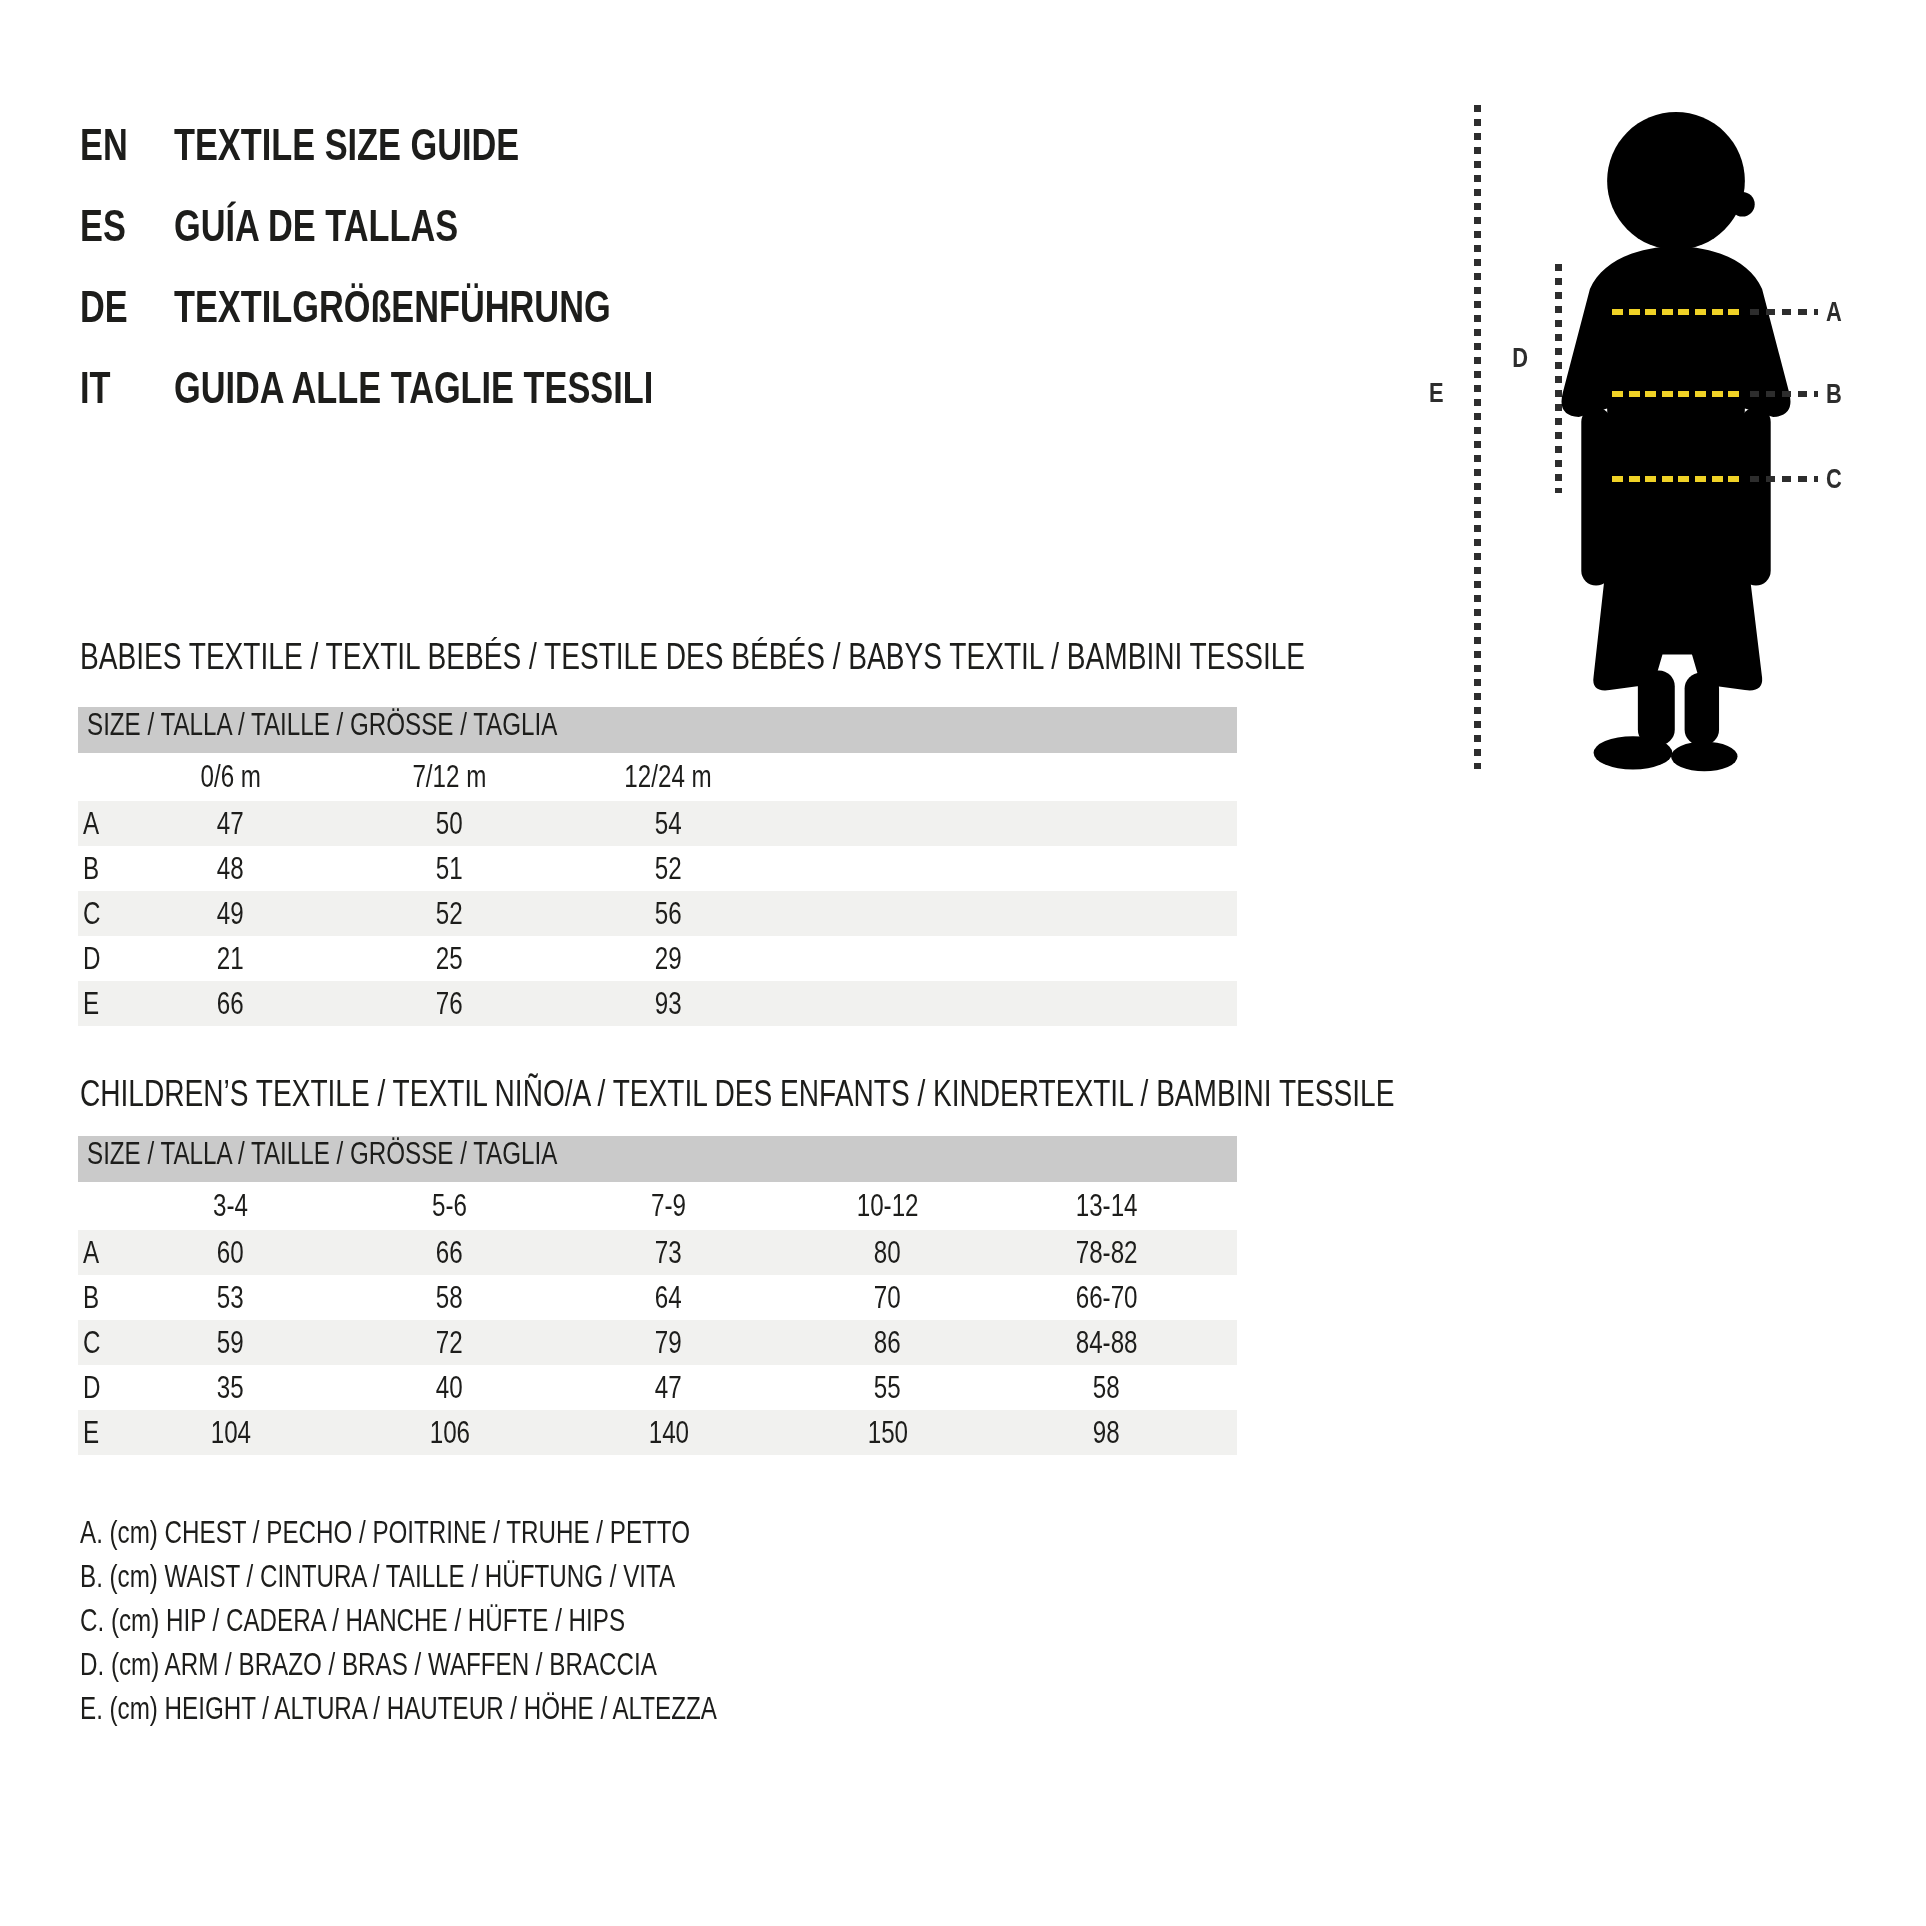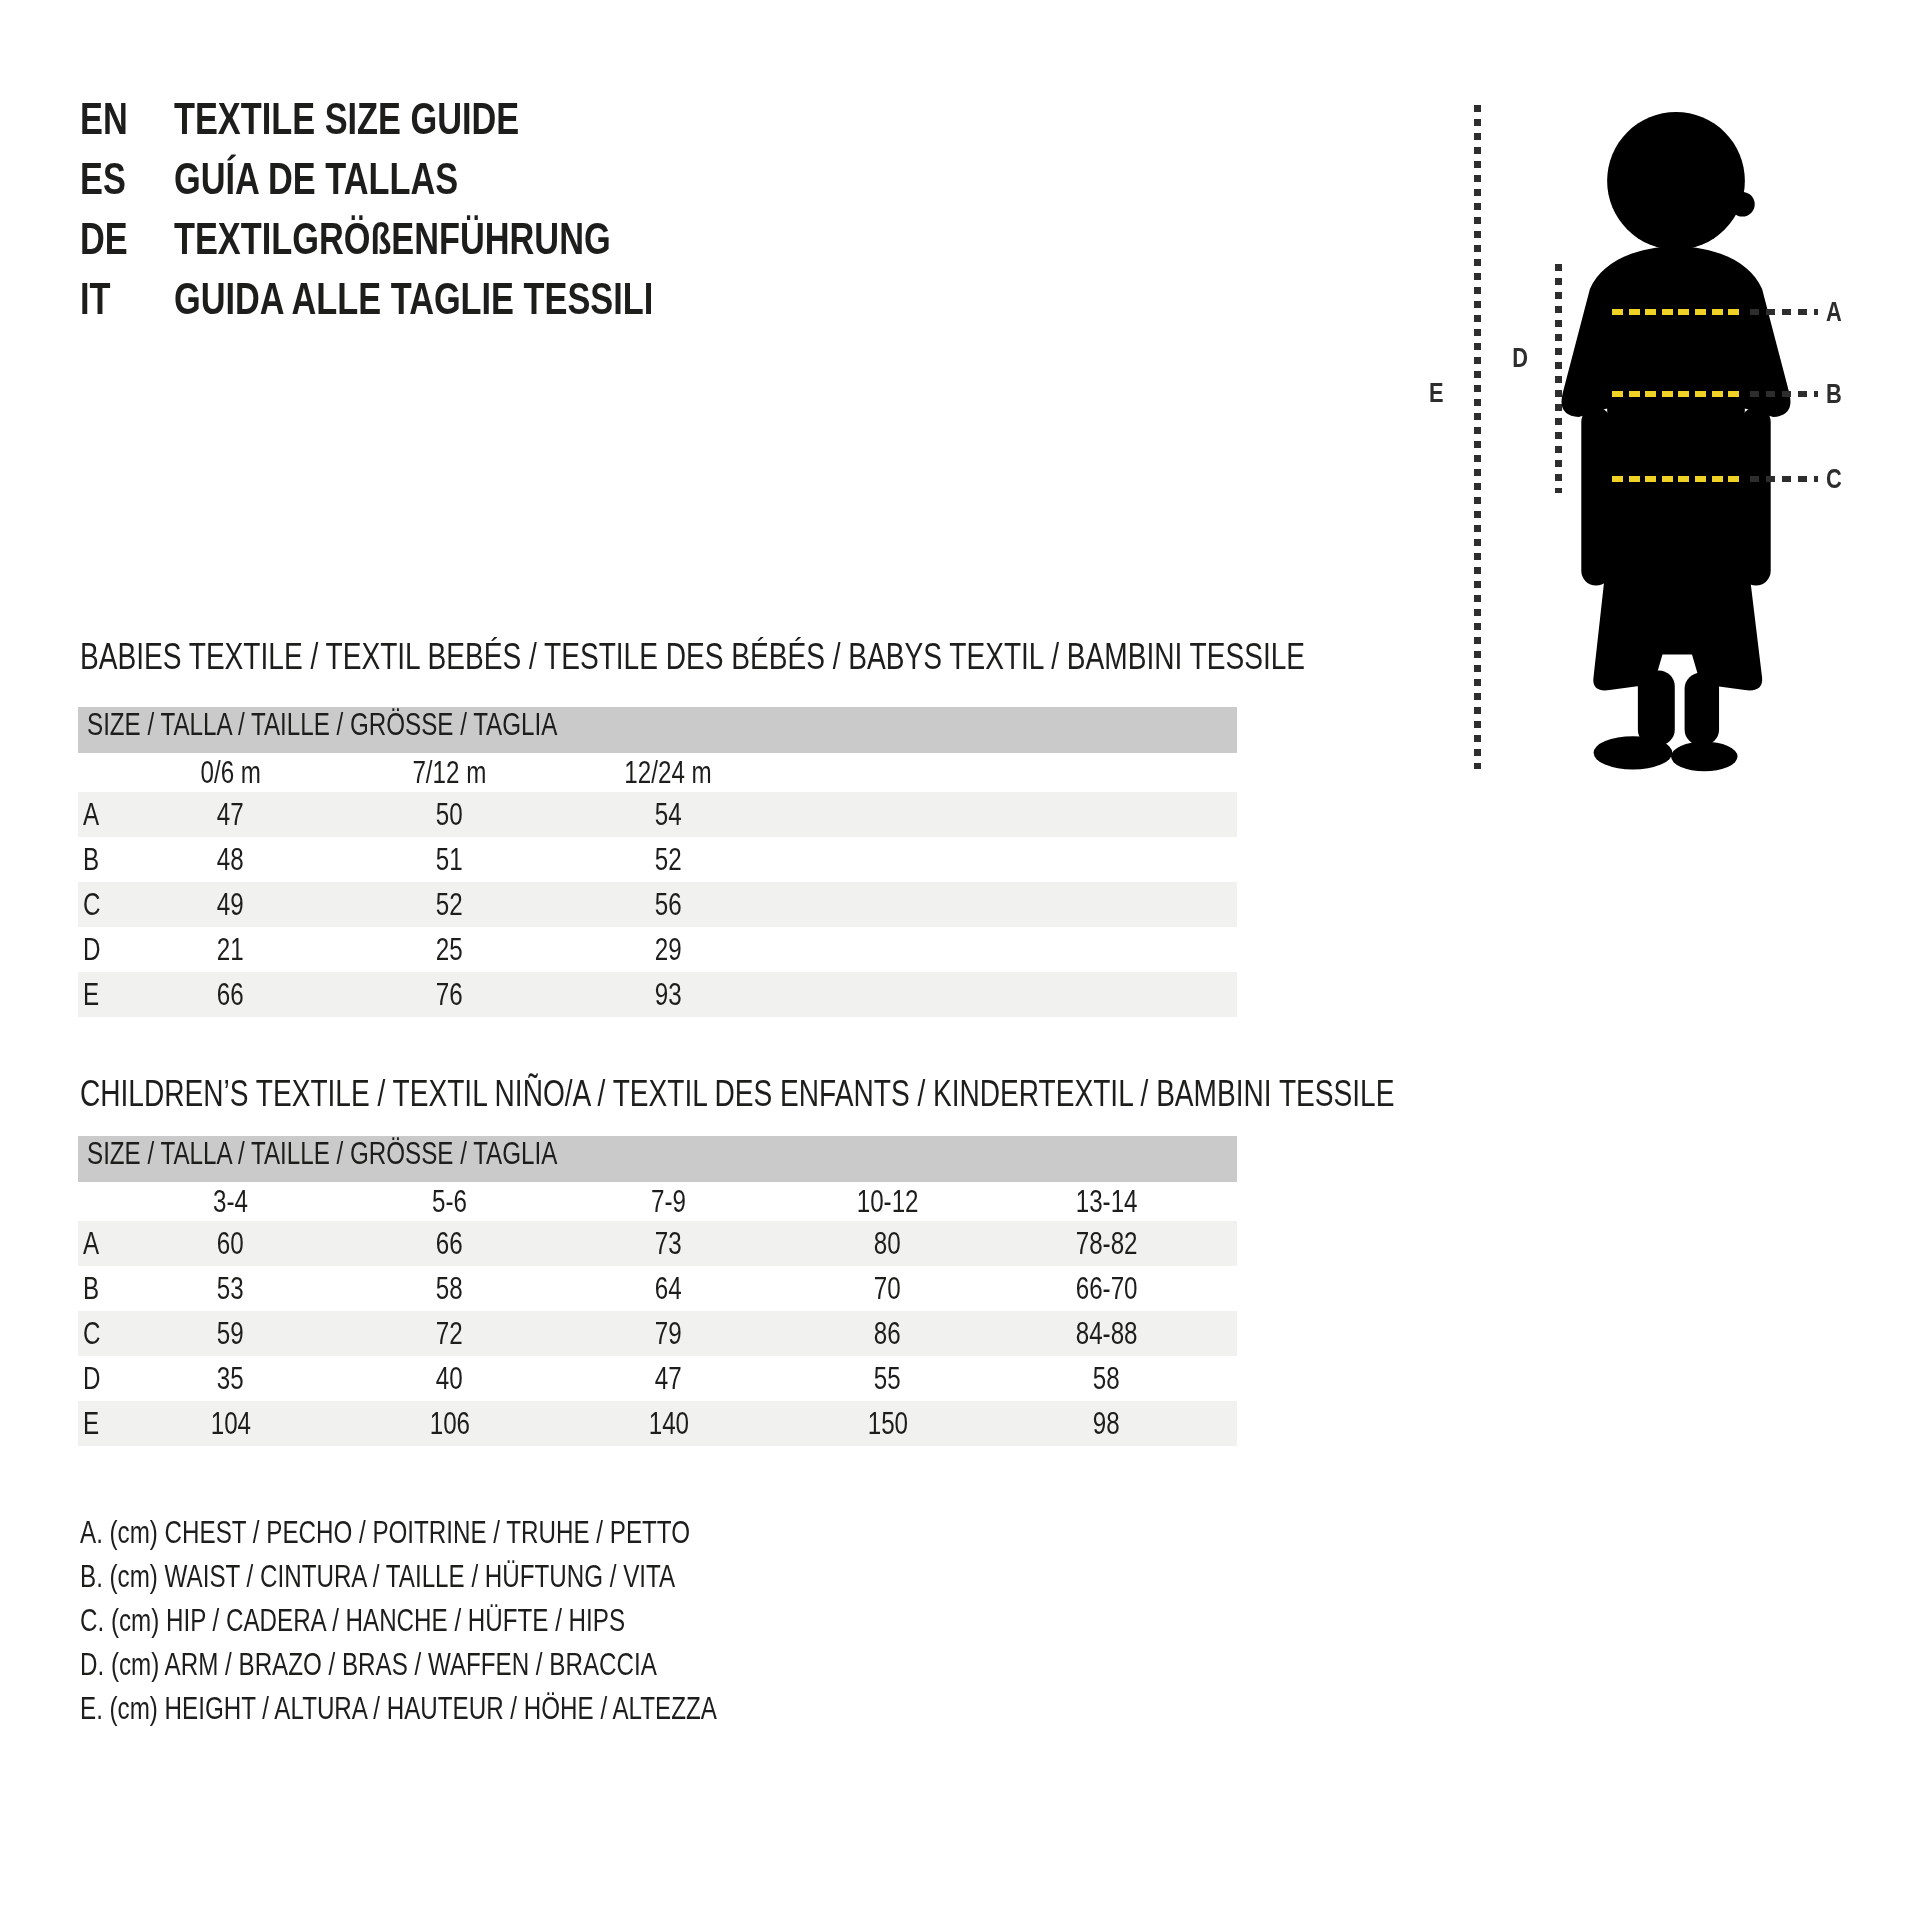--- a/index.html
+++ b/index.html
@@ -6,21 +6,21 @@
   body { width:1926px; height:1926px; position:relative; overflow:hidden;
          font-family:"Liberation Sans", sans-serif; color:#1d1d1b; }
   .abs { position:absolute; }
 
   
   .cx  { display:inline-block; transform:scaleX(.78); transform-origin:0 50%; white-space:nowrap; }
   .cxc { display:inline-block; transform:scaleX(.78); transform-origin:50% 50%; white-space:nowrap; }
 
   
   .langs { left:80px; top:94px; }
-  .lang-row { height:60px; display:flex; font-size:44px; font-weight:700; }
+  .lang-row { height:60px; display:flex; align-items:center; font-size:44px; font-weight:700;margin-top:21px; }
   .lang-code { width:94px; }
 
   
   .vdash { width:6.8px; background-image:repeating-linear-gradient(to bottom,#2d2d2d 0 6.8px,transparent 6.8px 14px); }
   .e-line { left:1474px; top:105px; height:664px; }
   .d-line { left:1555px; top:264px; height:229px; }
   .fig-lbl { width:43px; height:44px; line-height:44px; text-align:center; font-size:28px; font-weight:700; color:#2d2d2d; }
   .e-lbl { left:1415px; top:371px; }
   .d-lbl { left:1499px; top:336px; }
   .mline-y { height:5.5px; background-image:repeating-linear-gradient(to right,#f0d226 0 11px,transparent 11px 16.6px); }
@@ -31,21 +31,21 @@
   .sec-title { left:80px; height:43px; line-height:43px; font-size:36px; }
   .babies-title { top:635px; }
   .children-title { top:1072px; }
 
   
   .table { left:78px; width:1159px; }
   .babies-table { top:707px; }
   .children-table { top:1136px; }
   .size-bar { height:46px; background:#cacaca; display:flex; align-items:flex-start; padding-left:8.6px; box-sizing:border-box; font-size:31px; }
   .trow { display:flex; align-items:center; height:45px; font-size:31px; }
-  .thead-row { height:39px; }
+  .thead-row { height:48px; }
   .rl { width:43px; padding-left:5px; box-sizing:border-box; }
   .c3 { width:219px; text-align:center; }
   .c5 { width:219px; text-align:center; }
   .shaded { background:#f1f1ef; }
 
   
   .legend { left:80px; top:1511px; }
   .legend-line { height:44px; display:flex; align-items:center; font-size:31px; }
 </style>
 </head>

